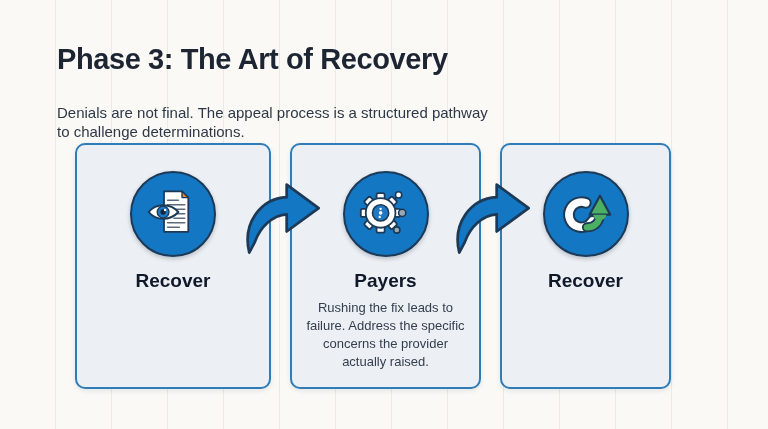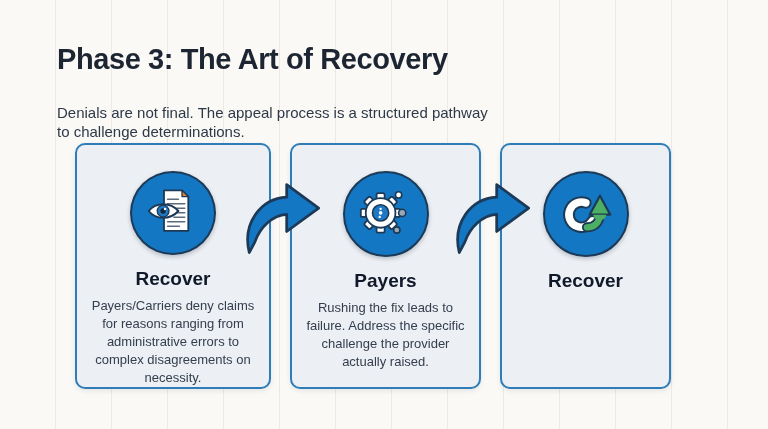--- a/index.html
+++ b/index.html
@@ -71,21 +71,20 @@
           <line x1="24" y1="47" x2="37" y2="47"></line>
         </g>
         <path d="M3 30 C 11 20, 27 20, 36 30 C 27 40, 11 40, 3 30 Z" fill="#ffffff" stroke="#1c3a57" stroke-width="2.2" stroke-linejoin="round"></path>
         <circle cx="19" cy="30" r="6.5" fill="#1f78c4" stroke="#1c3a57" stroke-width="1.5"></circle>
         <circle cx="19" cy="30" r="3" fill="#14273e"></circle>
         <circle cx="21.2" cy="27.8" r="1.4" fill="#ffffff"></circle>
       </svg>
     </span>
   </div>
   <div class="card-title">Recover</div>
-  <div class="card-body">Payers/Carriers deny claims for reasons ranging from administrative errors to complex disagreements on necessity.</div>
 </div>
 
 <div class="card card2">
   <div class="icon-circle">
     <span>
       <svg width="54" height="54" viewBox="0 0 60 60">
         <g stroke="#1c3a57" stroke-width="1.8">
           <line x1="24" y1="31" x2="43" y2="12"></line>
           <line x1="24" y1="31" x2="47" y2="31"></line>
           <line x1="24" y1="31" x2="41" y2="49"></line>
@@ -107,21 +106,21 @@
           <circle cx="0" cy="-4.5" r="1.3" fill="#ffffff"></circle>
           <circle cx="-1" cy="4.5" r="1.3" fill="#ffffff"></circle>
         </g>
         <circle cx="44" cy="11" r="3.5" fill="#ffffff" stroke="#1c3a57" stroke-width="1.8"></circle>
         <circle cx="48" cy="31" r="4" fill="#9aa7b5" stroke="#1c3a57" stroke-width="1.8"></circle>
         <circle cx="42" cy="50" r="3.5" fill="#9aa7b5" stroke="#1c3a57" stroke-width="1.8"></circle>
       </svg>
     </span>
   </div>
   <div class="card-title">Payers</div>
-  <div class="card-body">Rushing the fix leads to failure. Address the specific challenge the provider actually raised.</div>
+  <div class="card-body">Rushing the fix leads to failure. Address the specific concerns the provider actually raised.</div>
 </div>
 
 <div class="card card3">
   <div class="icon-circle">
     <span>
       <svg width="54" height="54" viewBox="0 0 60 60">
         <path d="M37.1 40 A14 14 0 1 1 29.8 19.8" fill="none" stroke="#1c3a57" stroke-width="13" stroke-linecap="round"></path>
         <path d="M37.1 40 A14 14 0 1 1 29.8 19.8" fill="none" stroke="#ffffff" stroke-width="8.5" stroke-linecap="round"></path>
         <path d="M31 47 C 40 47, 45 41, 45.5 33" fill="none" stroke="#1c3a57" stroke-width="11" stroke-linecap="round"></path>
         <path d="M31 47 C 40 47, 45 41, 45.5 33" fill="none" stroke="#4caf63" stroke-width="7" stroke-linecap="round"></path>

